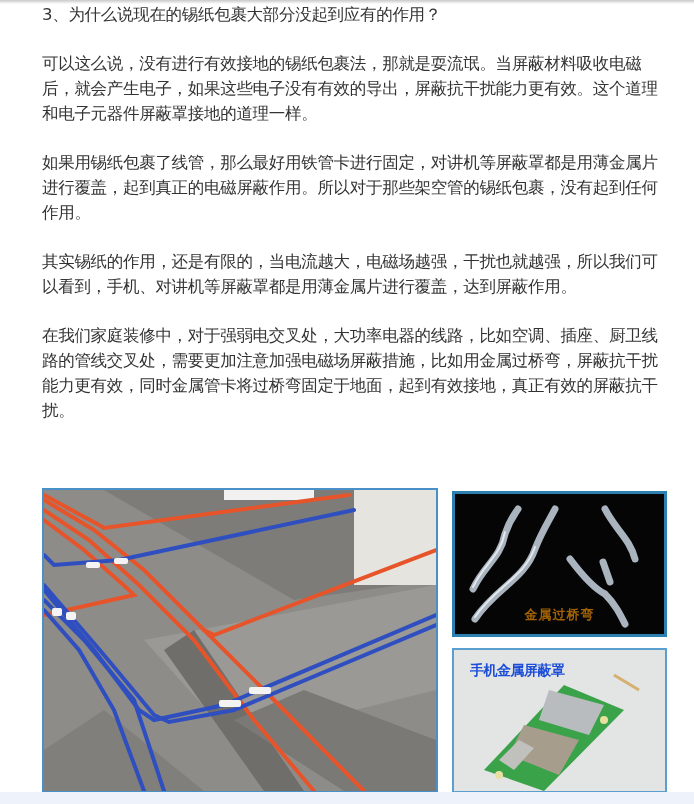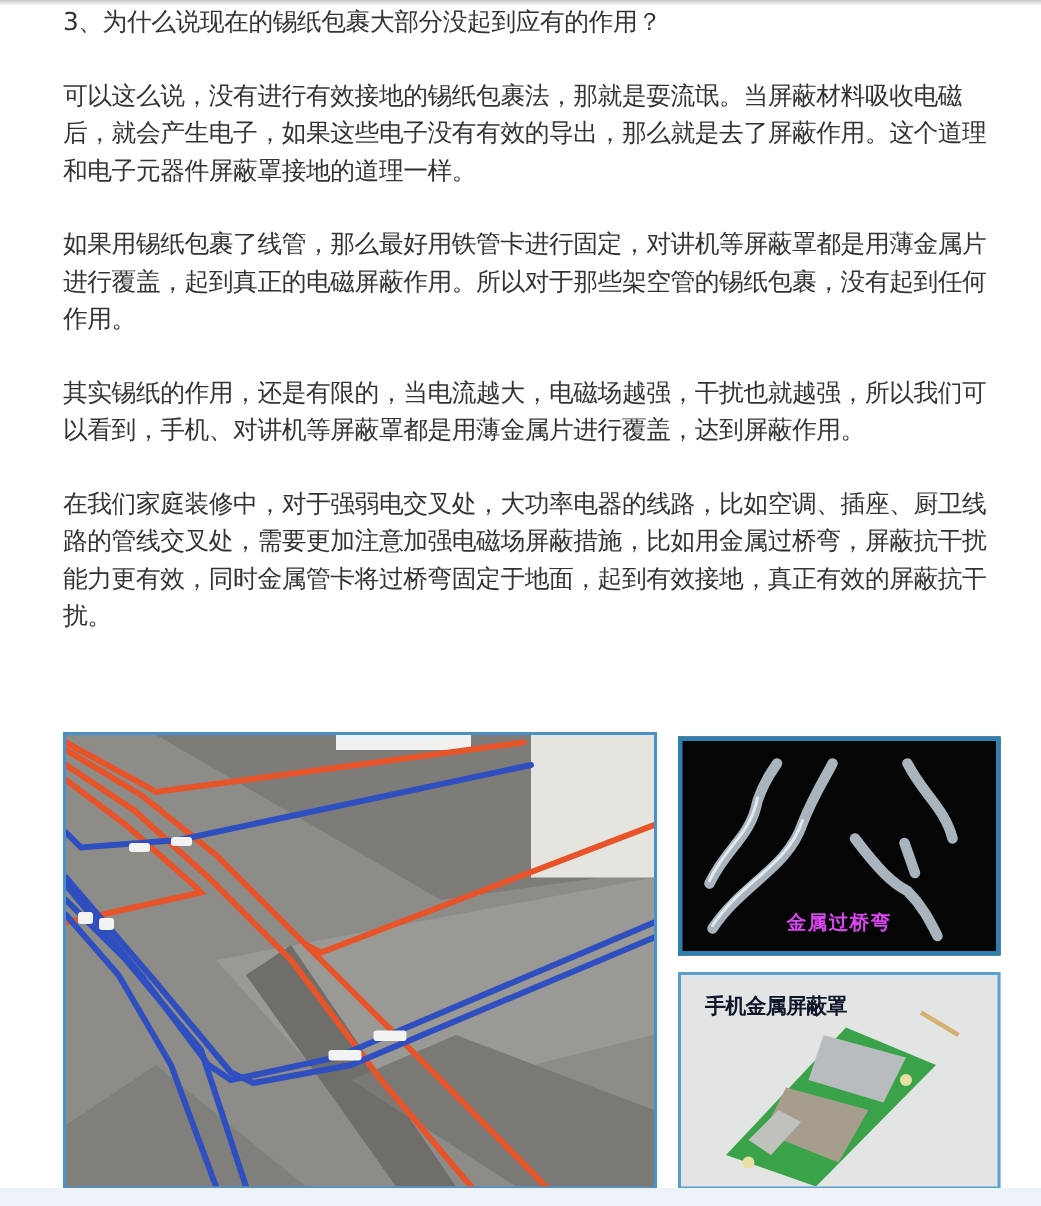--- a/index.html
+++ b/index.html
@@ -30,39 +30,39 @@
     .photo-bends {
       position: absolute; left: 410px; top: 3px; width: 215px; height: 146px;
       border: 3px solid #2d7fb0; box-sizing: border-box; background: #050505; overflow: hidden;
     }
     .photo-shield {
       position: absolute; left: 410px; top: 160px; width: 215px; height: 145px;
       border: 2px solid #5a9fd0; box-sizing: border-box; background: #e3e4e4; overflow: hidden;
     }
     .caption-bends {
       position: absolute; left: 0; right: 0; bottom: 10px; text-align: center;
-      color: #d946ef; font-size: 13px; font-weight: bold; letter-spacing: 1px;
+      color: #a16207; font-size: 13px; font-weight: bold; letter-spacing: 1px;
     }
     .caption-shield {
-      position: absolute; left: 16px; top: 12px; color: #0f172a;
+      position: absolute; left: 16px; top: 12px; color: #1d4ed8;
       font-size: 14px; font-weight: bold; letter-spacing: -0.5px;
     }
     svg { display: block; }
     .bottom-band {
       position: absolute; left: 0; top: 792px; width: 694px; height: 12px; background: #eef2fa;
     }
   </style>
 </head>
 <body>
 
 <div class="top-shadow"></div>
 
 <div class="article">
   <p class="heading">3、为什么说现在的锡纸包裹大部分没起到应有的作用？</p>
-  <p class="para">可以这么说，没有进行有效接地的锡纸包裹法，那就是耍流氓。当屏蔽材料吸收电磁后，就会产生电子，如果这些电子没有有效的导出，那么就是去了屏蔽作用。这个道理和电子元器件屏蔽罩接地的道理一样。</p>
+  <p class="para">可以这么说，没有进行有效接地的锡纸包裹法，那就是耍流氓。当屏蔽材料吸收电磁后，就会产生电子，如果这些电子没有有效的导出，屏蔽抗干扰能力更有效。这个道理和电子元器件屏蔽罩接地的道理一样。</p>
   <p class="para">如果用锡纸包裹了线管，那么最好用铁管卡进行固定，对讲机等屏蔽罩都是用薄金属片进行覆盖，起到真正的电磁屏蔽作用。所以对于那些架空管的锡纸包裹，没有起到任何作用。</p>
   <p class="para">其实锡纸的作用，还是有限的，当电流越大，电磁场越强，干扰也就越强，所以我们可以看到，手机、对讲机等屏蔽罩都是用薄金属片进行覆盖，达到屏蔽作用。</p>
   <p class="para">在我们家庭装修中，对于强弱电交叉处，大功率电器的线路，比如空调、插座、厨卫线路的管线交叉处，需要更加注意加强电磁场屏蔽措施，比如用金属过桥弯，屏蔽抗干扰能力更有效，同时金属管卡将过桥弯固定于地面，起到有效接地，真正有效的屏蔽抗干扰。</p>
 </div>
 
 <div class="figure">
   <div class="photo-wiring">
     <svg width="392" height="301" viewBox="0 0 392 301">
       <rect width="392" height="301" fill="#8d8c89"></rect>
       <polygon points="60,0 392,0 392,90 250,110" fill="#7d7c79"></polygon>

